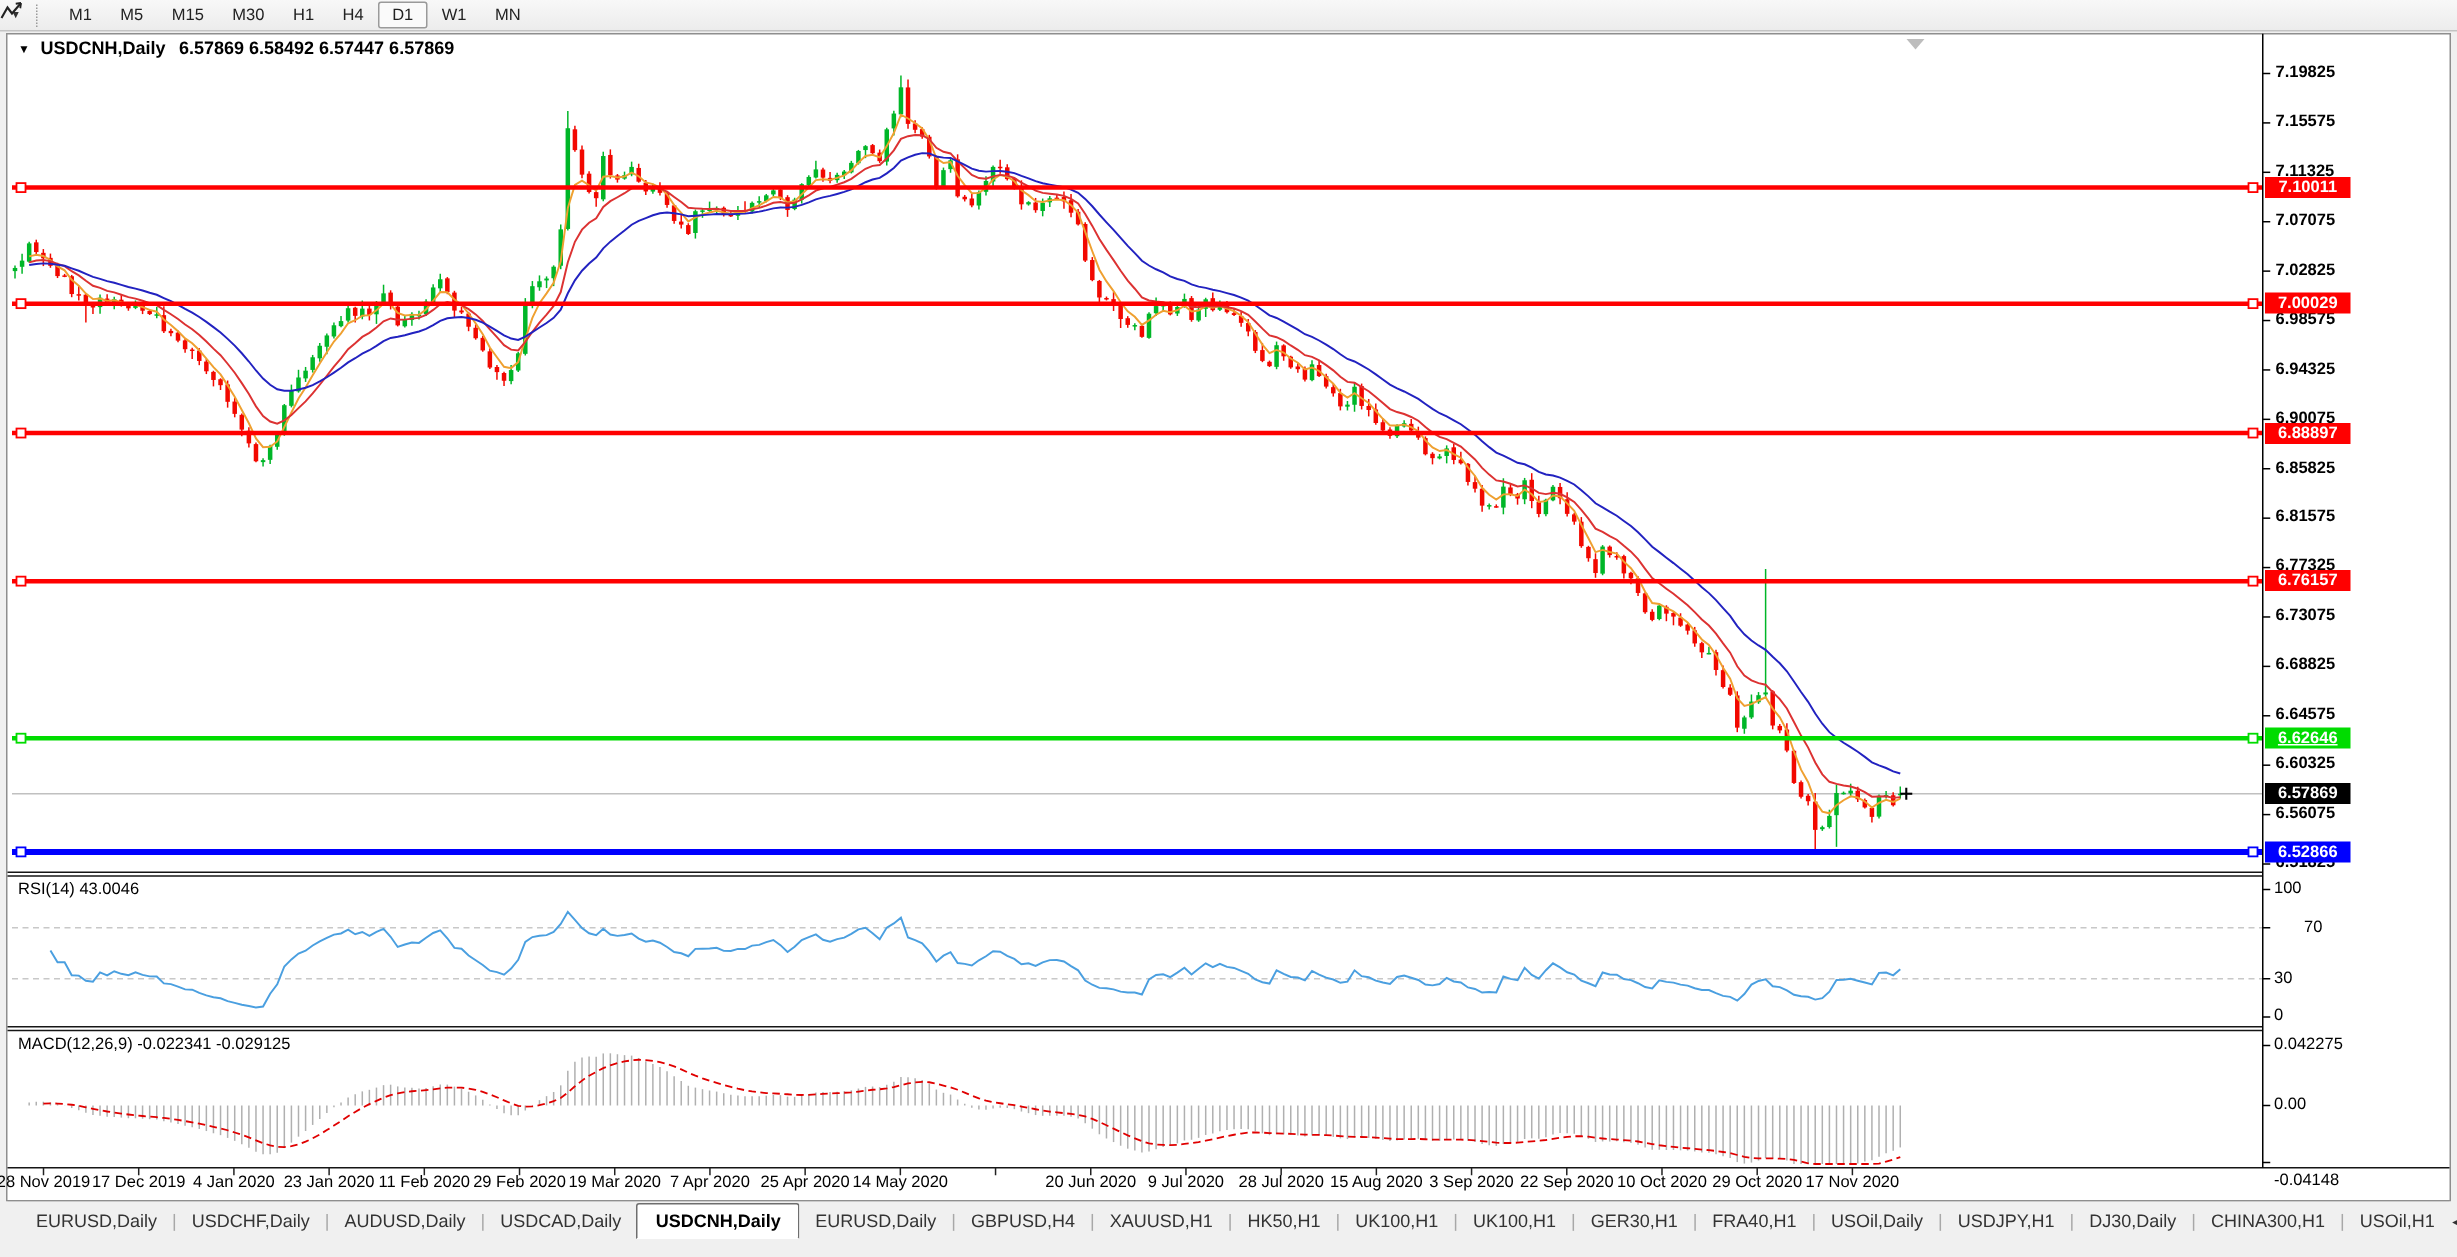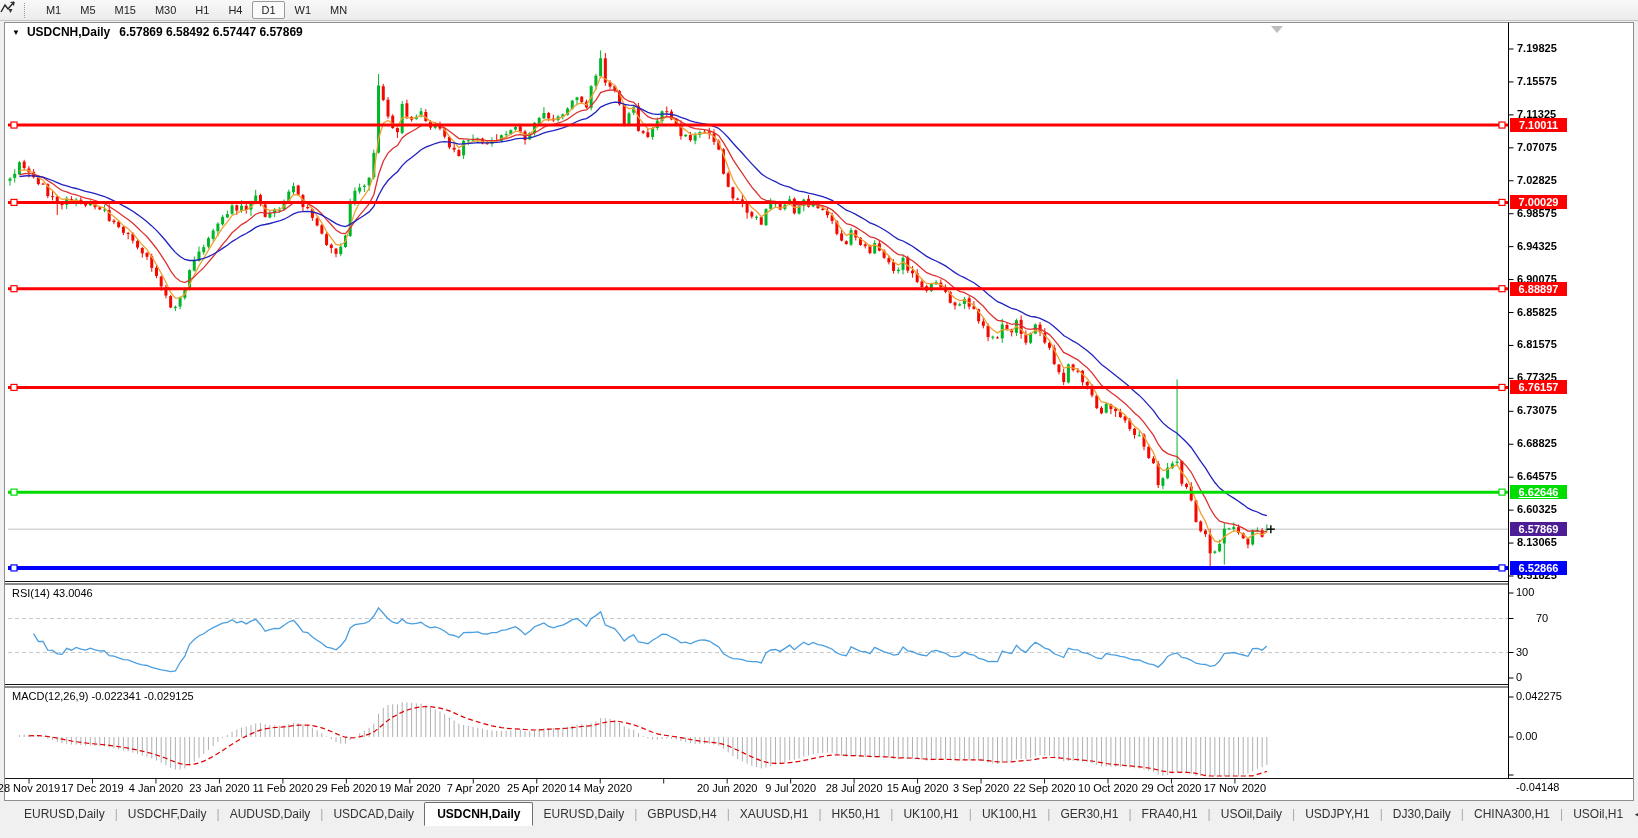--- a/index.html
+++ b/index.html
@@ -977,29 +977,29 @@
       <div class="axlab" style="left: 1517px; top: 206.687px;">6.98575</div>
       <div class="axlab" style="left: 1517px; top: 239.625px;">6.94325</div>
       <div class="axlab" style="left: 1517px; top: 272.562px;">6.90075</div>
       <div class="axlab" style="left: 1517px; top: 305.5px;">6.85825</div>
       <div class="axlab" style="left: 1517px; top: 338.437px;">6.81575</div>
       <div class="axlab" style="left: 1517px; top: 371.375px;">6.77325</div>
       <div class="axlab" style="left: 1517px; top: 404.312px;">6.73075</div>
       <div class="axlab" style="left: 1517px; top: 437.25px;">6.68825</div>
       <div class="axlab" style="left: 1517px; top: 470.188px;">6.64575</div>
       <div class="axlab" style="left: 1517px; top: 503.125px;">6.60325</div>
-      <div class="axlab" style="left: 1517px; top: 536.062px;">8.13065</div>
+      <div class="axlab" style="left: 1517px; top: 536.062px;">6.56075</div>
       <div class="axlab" style="left: 1517px; top: 569px;">6.51825</div>
       <div class="axbadge" style="left: 1510px; top: 118.058px; background: rgb(255, 0, 0);">7.10011</div>
       <div class="axbadge" style="left: 1510px; top: 195.419px; background: rgb(255, 0, 0);">7.00029</div>
       <div class="axbadge" style="left: 1510px; top: 281.692px; background: rgb(255, 0, 0);">6.88897</div>
       <div class="axbadge" style="left: 1510px; top: 380.427px; background: rgb(255, 0, 0);">6.76157</div>
       <div class="axbadge" style="left: 1510px; top: 485.137px; background: rgb(0, 220, 0); text-decoration: underline;">6.62646</div>
       <div class="axbadge" style="left: 1510px; top: 560.932px; background: rgb(0, 0, 255);">6.52866</div>
-      <div class="axbadge" style="left: 1510px; top: 522.159px; background: #4c1d95;">6.57869</div>
+      <div class="axbadge" style="left: 1510px; top: 522.159px; background: #000000;">6.57869</div>
       <div class="axlab2" style="left: 1516px; top: 586px;">100</div>
       <div class="axlab2" style="left: 1536px; top: 611.5px;">70</div>
       <div class="axlab2" style="left: 1516px; top: 645.5px;">30</div>
       <div class="axlab2" style="left: 1516px; top: 671px;">0</div>
       <div class="axlab2" style="left: 1516px; top: 690px;">0.042275</div>
       <div class="axlab2" style="left: 1516px; top: 730px;">0.00</div>
       <div class="axlab2" style="left: 1516px; top: 768px; margin-top: 13px;">-0.04148</div>
     </div>
   <div id="date-axis">
       <div class="datlab" style="left: 29px; top: 782px;">28 Nov 2019</div>

